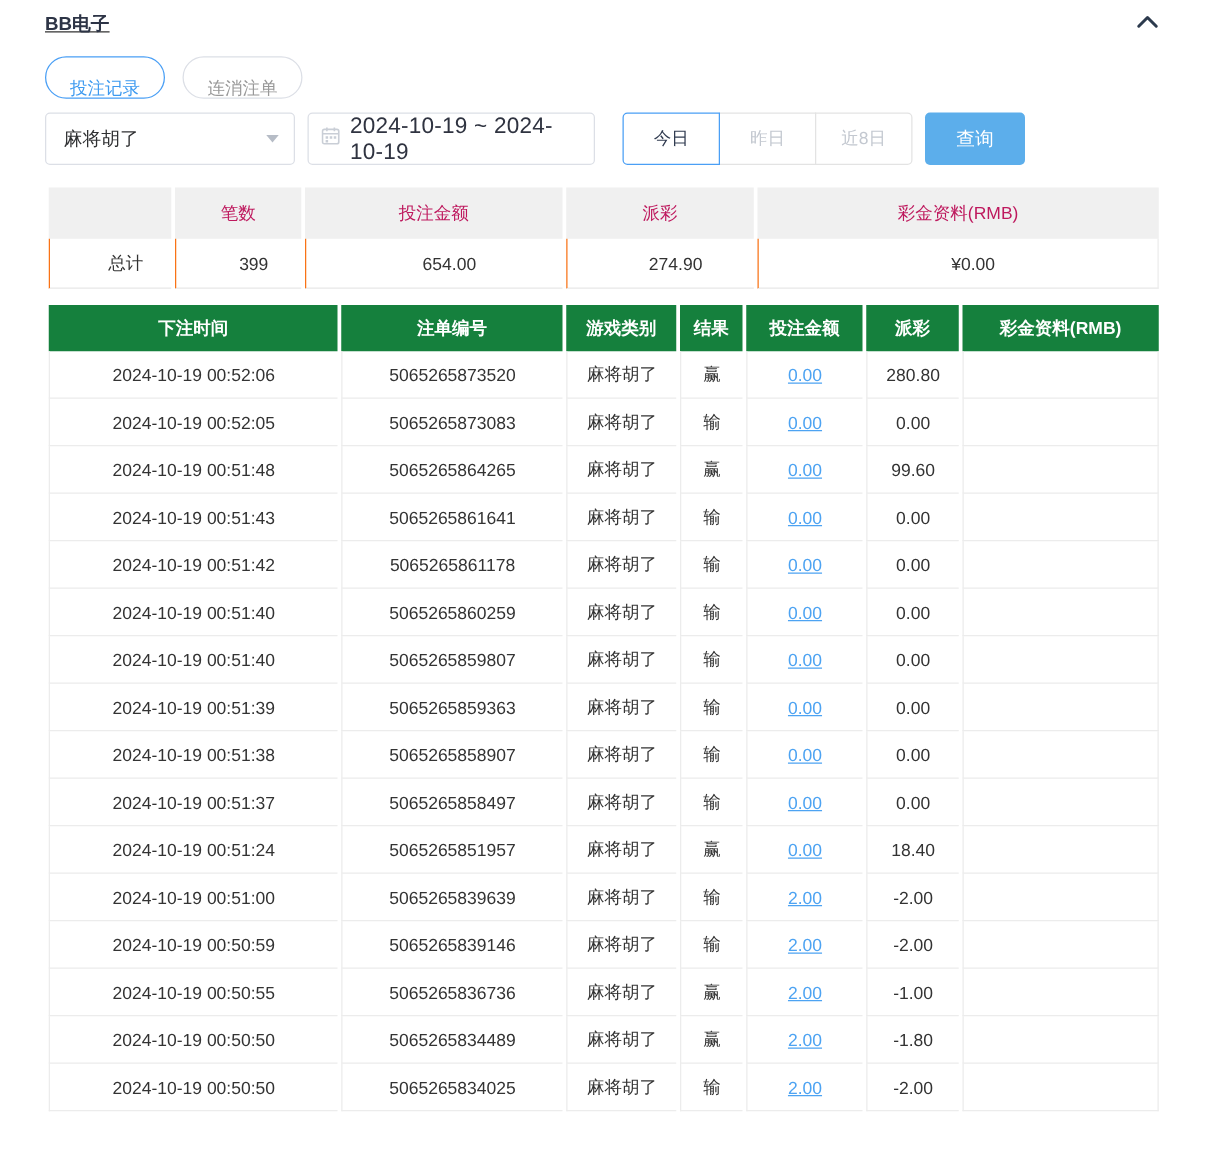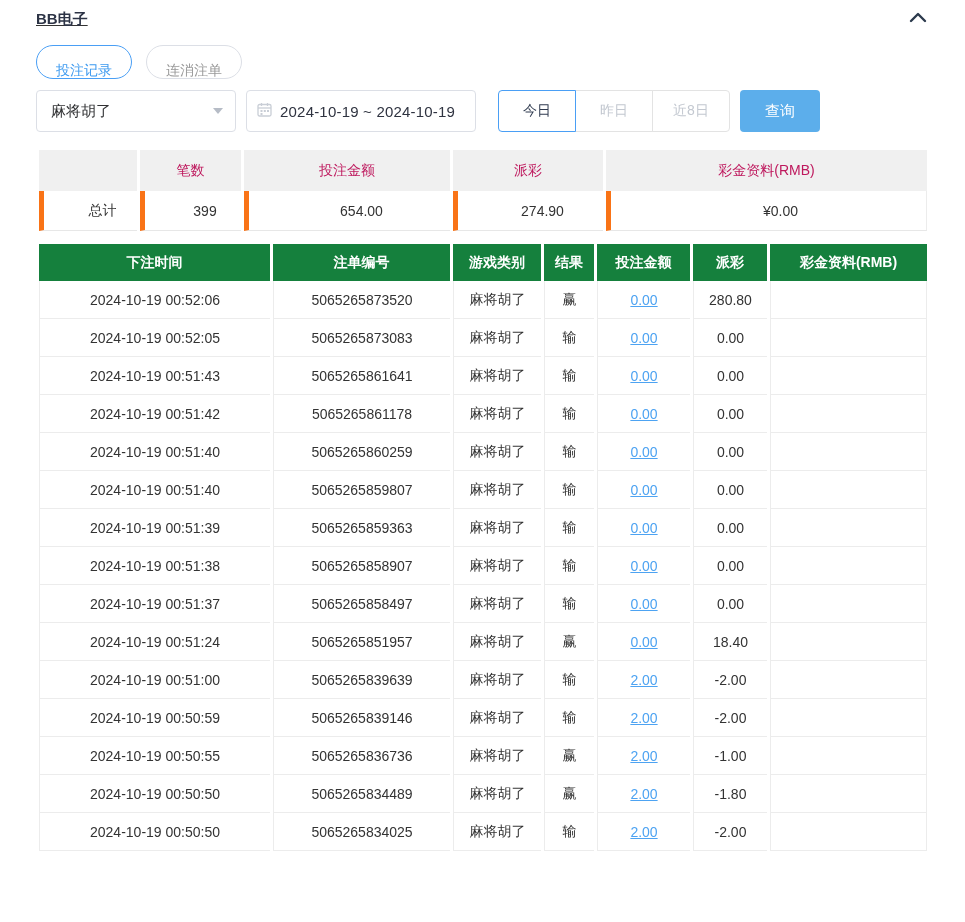--- a/index.html
+++ b/index.html
@@ -17,36 +17,36 @@
   .tab.inactive { border:1px solid #dcdfe6; color:#999; }
 
   .filter-row { margin-top:11px; display:flex; align-items:center; height:42px; }
   .select-box { width:200px; height:42px; border:1px solid #dcdfe6; border-radius:4px;
     display:flex; align-items:center; justify-content:space-between; padding:0 12px 0 14px; cursor:pointer; }
   .select-box .val { font-size:15px; color:#303133; }
   .caret-down { width:0; height:0; border-left:5px solid transparent; border-right:5px solid transparent; border-top:6px solid #b6bcc6; }
 
   .date-box { margin-left:10px; width:230px; height:42px; border:1px solid #dcdfe6; border-radius:4px;
     display:flex; align-items:center; padding:0 10px; gap:8px; cursor:text; }
-  .date-box .val { font-size:15px; color:#2f3340; letter-spacing:0.2px; }
+  .date-box .val { font-size:18px; color:#2f3340; letter-spacing:0.2px; }
 
   .seg-group { margin-left:22px; display:flex; }
   .seg { width:78px; height:42px; background:#fff; border:1px solid #e3e3e3; font-size:14px; color:#c3c8d0; cursor:pointer; margin-left:-1px; }
   .seg:first-child { margin-left:0; border-radius:4px 0 0 4px; }
   .seg:last-child { border-radius:0 4px 4px 0; }
   .seg.active { border:1px solid #4a9ff5; color:#2f3a4f; position:relative; z-index:1; }
 
   .query-btn { margin-left:10px; width:80px; height:42px; background:#5caeeb; color:#fff; border:none; border-radius:4px; font-size:15px; cursor:pointer; }
 
   table { border-collapse:separate; border-spacing:3px 0; table-layout:fixed; width:894px; }
   th, td { text-align:center; font-size:14px; }
 
   .summary-table { margin-top:18px; }
   .summary-table th { background:#f0f0f0; height:41px; font-weight:normal; color:#be185d; }
-  .summary-table td { height:40px; color:#333; border-bottom:1px solid #e7e7e7; border-left:5px solid #f97316;padding-left:24px; }
+  .summary-table td { height:40px; color:#333; border-bottom:1px solid #e7e7e7; border-left:1px solid #f97316;padding-left:24px; }
   .summary-table td:last-child { border-right:1px solid #ececec; }
 
   .records-table { margin-top:13px; }
   .records-table th { background:#15803d; color:#fff; height:37px; font-weight:bold; }
   .records-table td { height:38px; color:#333; border-bottom:1px solid #ececec; border-left:1px solid #ececec; }
   .records-table td:last-child { border-right:1px solid #ececec; }
 
   .bet-link { color:#4da3f2; text-decoration:underline; cursor:pointer; }
   .neg { color:#f05e5e; }
 </style>
@@ -164,20 +164,29 @@
         <tr>
           <td>2024-10-19 00:52:05</td>
           <td>5065265873083</td>
           <td>麻将胡了</td>
           <td>输</td>
           <td><span class="bet-link">0.00</span></td>
           <td class="">0.00</td>
           <td></td>
         </tr>
         <tr>
+          <td>2024-10-19 00:51:48</td>
+          <td>5065265864265</td>
+          <td>麻将胡了</td>
+          <td>赢</td>
+          <td><span class="bet-link">0.00</span></td>
+          <td class="">99.60</td>
+          <td></td>
+        </tr>
+        <tr>
           <td>2024-10-19 00:51:43</td>
           <td>5065265861641</td>
           <td>麻将胡了</td>
           <td>输</td>
           <td><span class="bet-link">0.00</span></td>
           <td class="">0.00</td>
           <td></td>
         </tr>
         <tr>
           <td>2024-10-19 00:51:42</td>

